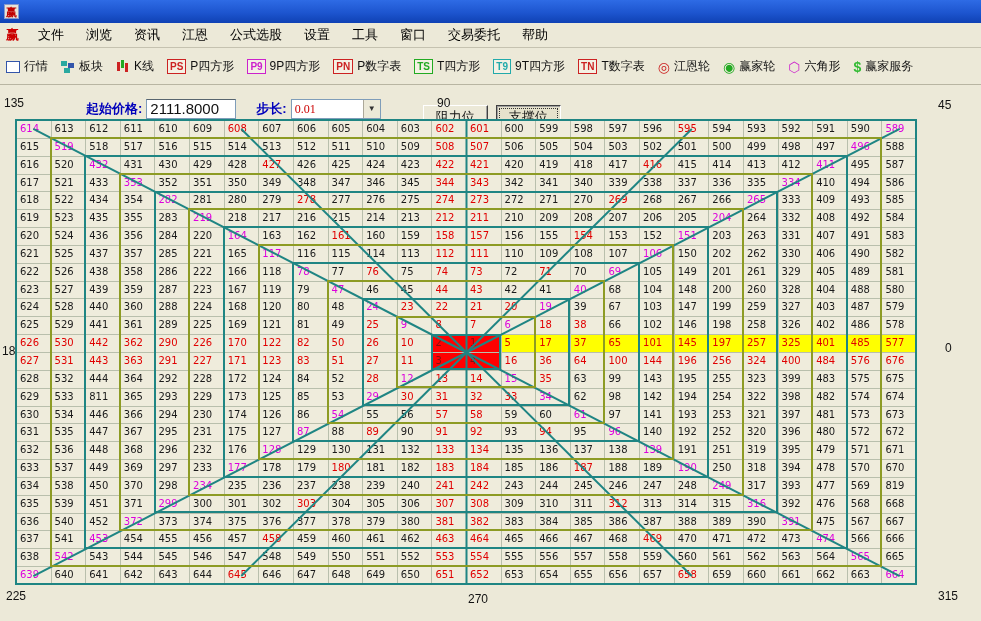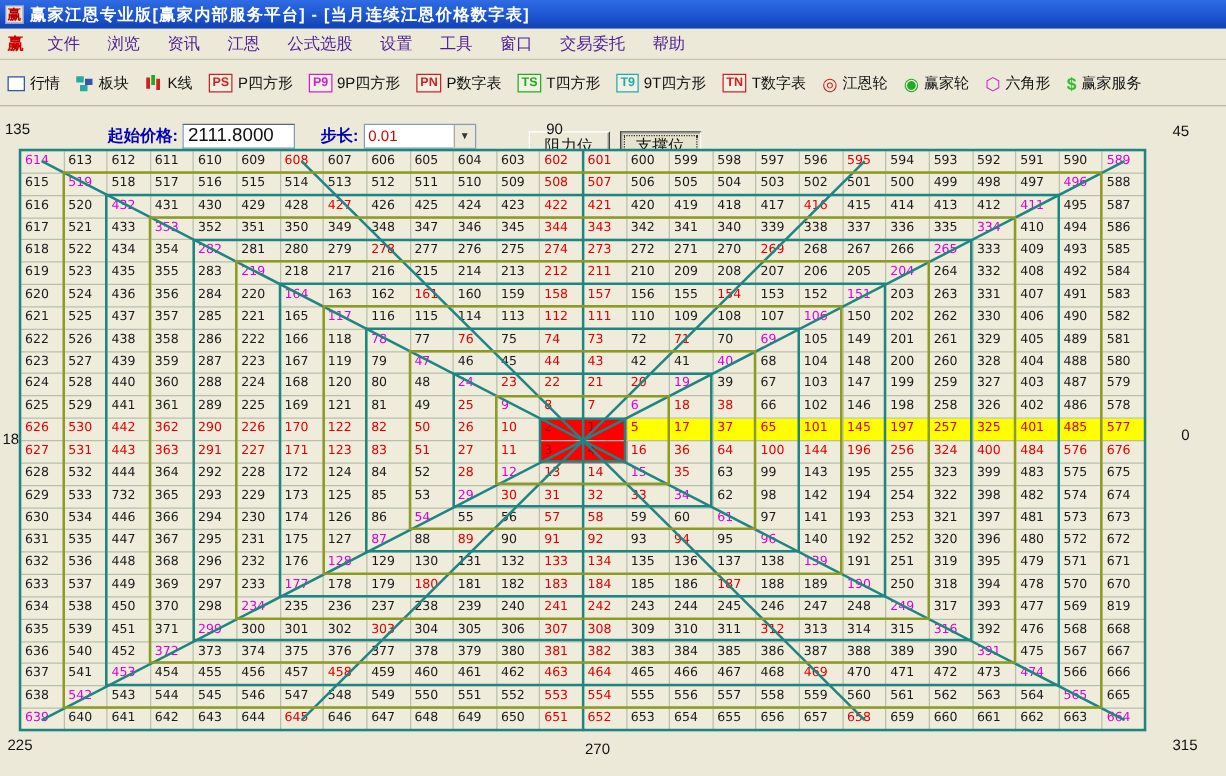--- a/index.html
+++ b/index.html
@@ -20,21 +20,21 @@
     margin-right:5px; border:1px solid #8899CC;
   }
   #titlebar .title-text { color:#FFFFFF; font-size:13px; font-weight:bold; letter-spacing:1px; }
   
   #menubar {
     position:absolute; left:0; top:23px; width:981px; height:25px;
     background:#ECE9D8; border-bottom:1px solid #C5C2B0;
     display:flex; align-items:center; font-size:13px;
   }
   #menubar .menu-logo { color:#CC0000; font-weight:bold; margin:0 8px 0 6px; font-size:13px; }
-  #menubar .menu-item { padding:20px 11px; color:#4c1d95; cursor:default; }
+  #menubar .menu-item { padding:20px 11px; color:#000000; cursor:default; }
   
   #toolbar {
     position:absolute; left:0; top:49px; width:981px; height:36px;
     background:#ECE9D8; border-bottom:1px solid #B8B5A2;
     display:flex; align-items:center; padding-left:6px; font-size:12px;
   }
   .tb-item { display:flex; align-items:center; margin-right:13px; cursor:default; color:#111; }
   .tb-item .badge {
     display:inline-block; font-size:10px; font-weight:bold; line-height:11px;
     padding:1px 2px; margin-right:4px; background:#F4F1E4;
@@ -55,21 +55,21 @@
   #controls {
     position:absolute; left:0; top:86px; width:981px; height:45px;
     display:flex; align-items:center; font-size:13px;border-radius:13px;
   }
   .ctl-label { color:#0000BB; font-weight:bold; margin-right:4px; }
   .ctl-input {
     width:90px; height:20px; background:#fff; border:1px solid #7F9DB9;
     border-top-color:#58656F; font-size:15px; padding:2px 3px; color:#111;
   }
   .combo { display:flex; width:90px; height:20px; border:1px solid #7F9DB9; background:#fff; }
-  .combo .combo-value { flex:1; color:#CC0000; font-size:12px; padding:2px 3px; }
+  .combo .combo-value { flex:1; color:#CC0000; font-size:12px; padding:2px 3px;font-family:Liberation Serif, serif; }
   .combo .combo-arrow {
     width:17px; background:#ECE9D8; border-left:1px solid #ACA899;
     font-size:8px; color:#333; text-align:center; line-height:18px;
   }
   .px-btn {
     height:24px; padding:0 12px; margin-left:8px; font-size:13px;
     background:#ECE9D8; color:#111;
     border:1px solid #404040; border-top-color:#FFFFFF; border-left-color:#FFFFFF;
     box-shadow:inset -1px -1px 0 #A0A0A0;
     margin-top:16px;
@@ -98,21 +98,20 @@
   .cell.yel { background:#FFFF00; }
   .cell.rbg { background:#FF0000; color:#7E1010; }
   .cycle-box { position:absolute; pointer-events:none; }
   #rays { position:absolute; left:0; top:0; pointer-events:none; }
 </style>
 </head>
 <body>
 
 <div id="titlebar">
   <div class="app-icon">赢</div>
-  <div class="title-text">赢家江恩专业版[赢家内部服务平台] - [当月连续江恩价格数字表]</div>
 </div>
 
 <div id="menubar">
   <span class="menu-logo">赢</span>
 
 <span class="menu-item">文件</span>
     <span class="menu-item">浏览</span>
     <span class="menu-item">资讯</span>
     <span class="menu-item">江恩</span>
     <span class="menu-item">公式选股</span>
@@ -591,21 +590,21 @@
       <div class="cell">143</div>
       <div class="cell">195</div>
       <div class="cell">255</div>
       <div class="cell">323</div>
       <div class="cell">399</div>
       <div class="cell">483</div>
       <div class="cell">575</div>
       <div class="cell">675</div>
       <div class="cell">629</div>
       <div class="cell">533</div>
-      <div class="cell">732</div>
+      <div class="cell">811</div>
       <div class="cell">365</div>
       <div class="cell">293</div>
       <div class="cell">229</div>
       <div class="cell">173</div>
       <div class="cell">125</div>
       <div class="cell">85</div>
       <div class="cell">53</div>
       <div class="cell mag">29</div>
       <div class="cell red">30</div>
       <div class="cell red">31</div>

